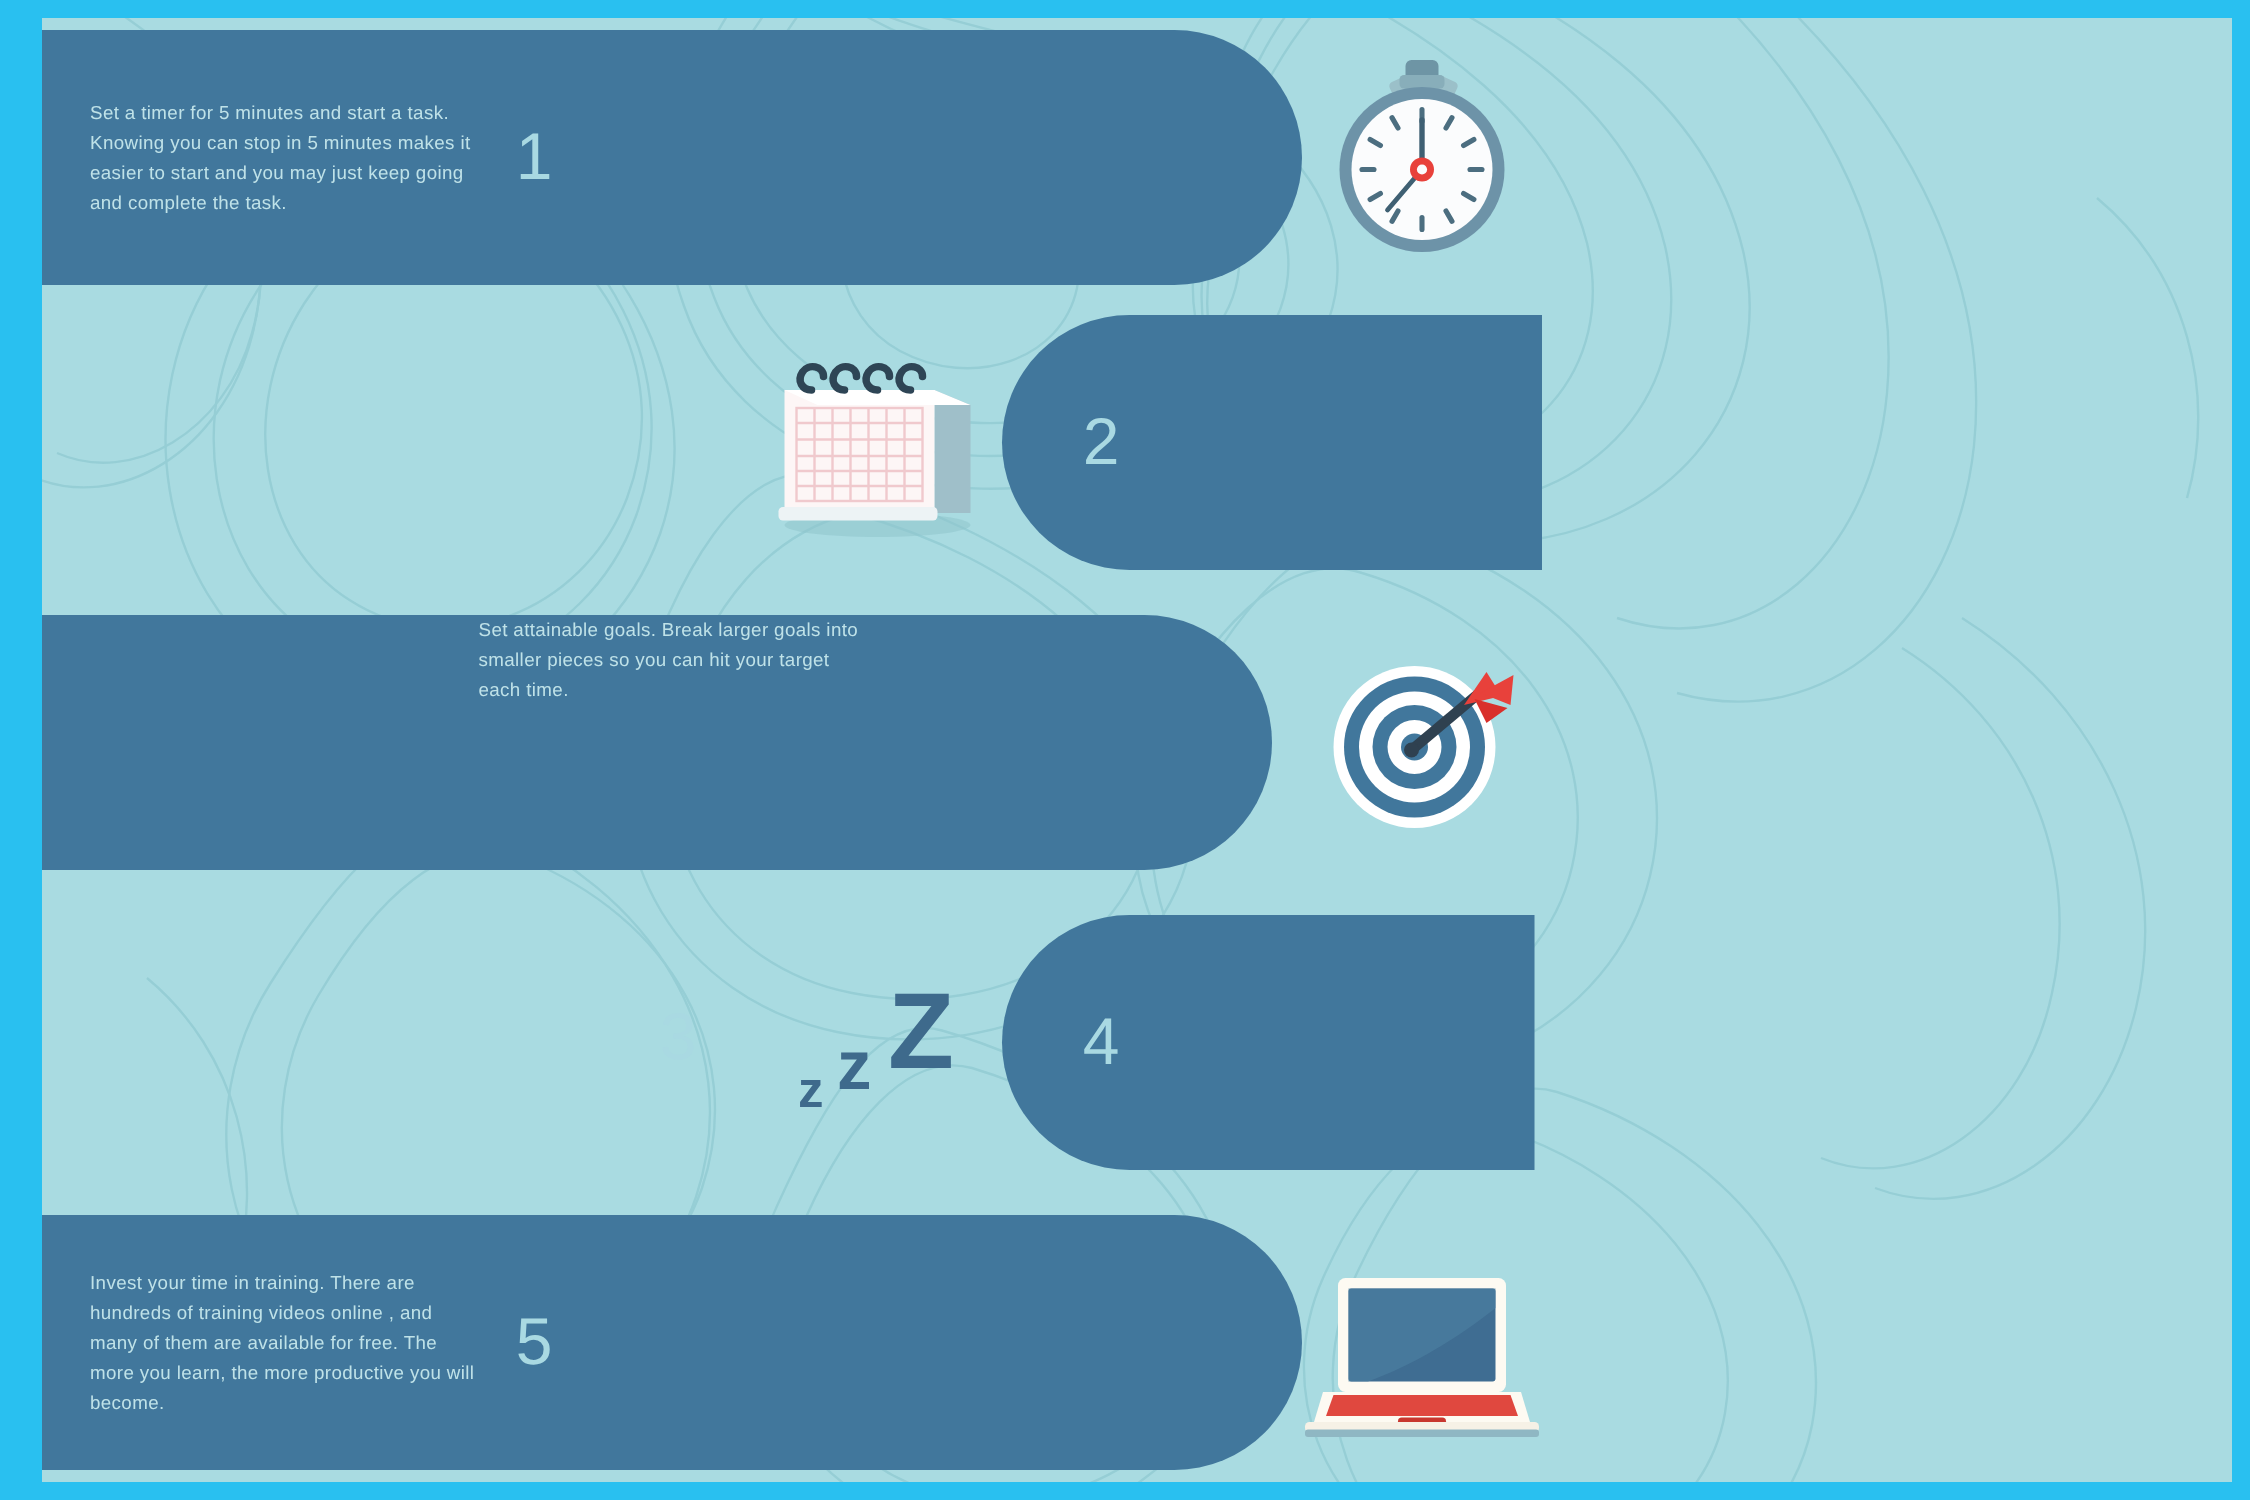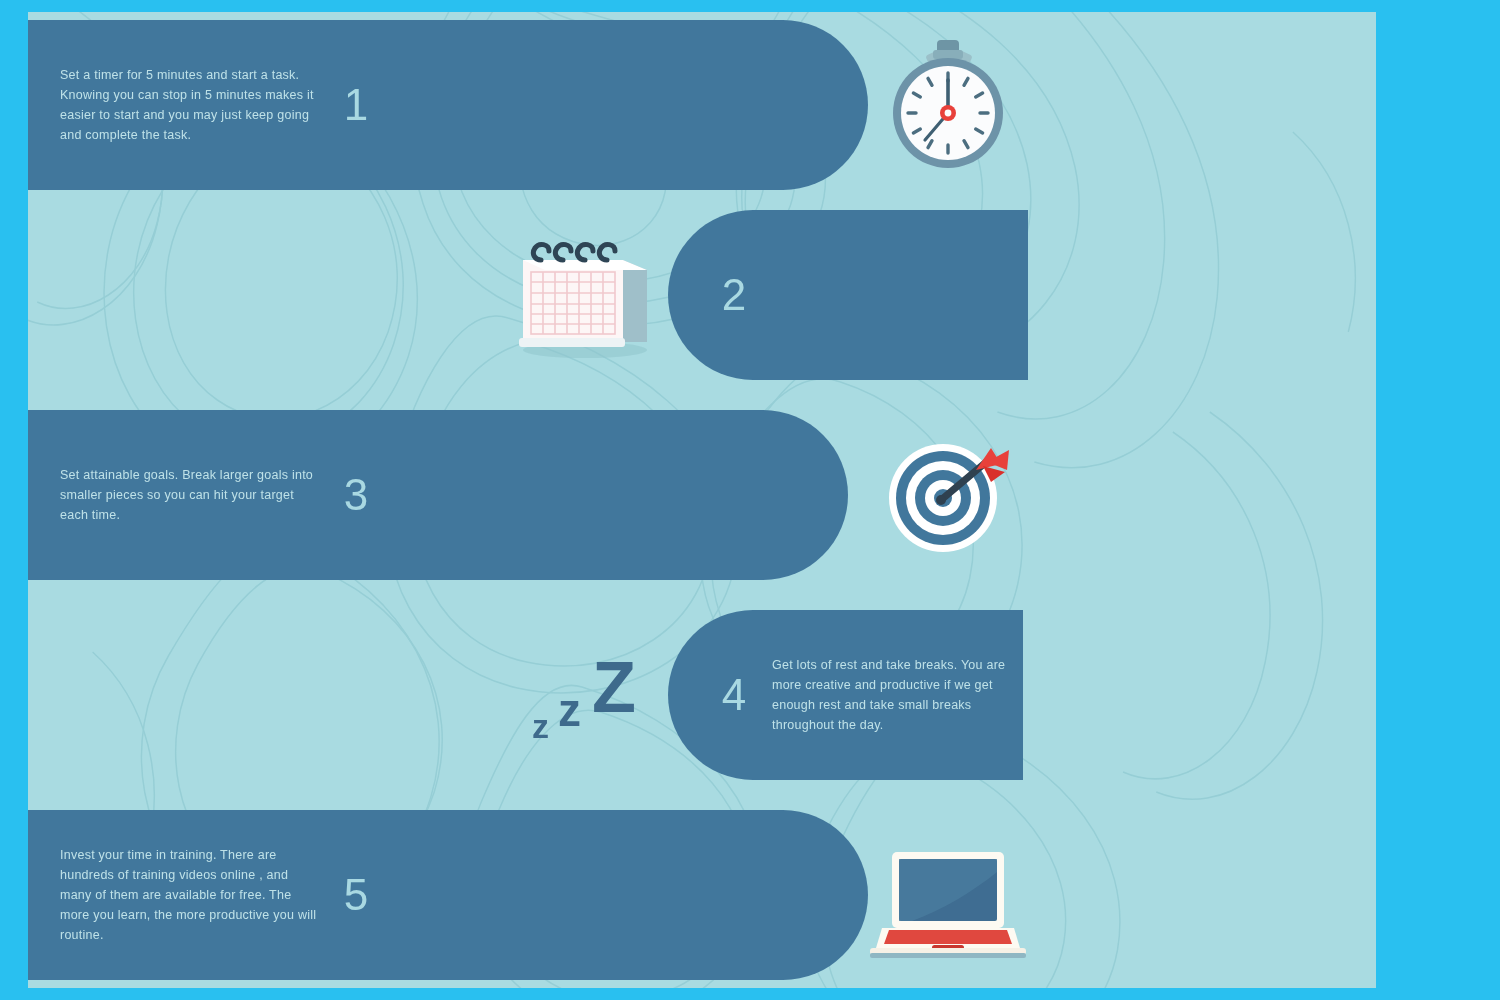--- a/index.html
+++ b/index.html
@@ -20,21 +20,21 @@
     position: relative;
     width: 1500px;
     height: 1000px;
     background: #29c0f0;              
     box-sizing: border-box;
   }
   #poster-canvas {
     position: absolute;
     left: 28px;
     top: 12px;
-    width: 1348px;
+    width: 1460px;
     height: 976px;
     background: #a9dbe1;              
     overflow: hidden;
   }
 
   
   #topo-layer {
     position: absolute;
     inset: 0;
     pointer-events: none;
@@ -220,21 +220,21 @@
             <path d="M102,40 C96,40 92,34 96,28 C100,22 110,24 110,31"></path>
           </g>
         </svg>
       </div>
       <div class="step-card cap-left" style="left:640px; width:360px;">
         <div class="step-number">2</div>
       </div>
     </div>
 
     <div class="step-row" style="left:0px; top:398px; width:1000px;">
-      <div class="step-card cap-right" style="left:0px; width:820px;">
+      <div class="step-card cap-right" style="left:0px; width:820px;flex-direction:column;">
         <div class="step-text">Set attainable goals. Break larger goals into smaller pieces so you can hit your target each time.</div>
         <div class="step-number">3</div>
       </div>
       <div class="step-icon" style="left:835px;">
         <svg width="150" height="150" viewBox="0 0 150 150">
           <circle cx="70" cy="78" r="54" fill="#ffffff"></circle>
           <circle cx="70" cy="78" r="47" fill="#41779c"></circle>
           <circle cx="70" cy="78" r="37" fill="#ffffff"></circle>
           <circle cx="70" cy="78" r="28" fill="#41779c"></circle>
           <circle cx="70" cy="78" r="18" fill="#ffffff"></circle>
@@ -256,27 +256,26 @@
         <svg width="170" height="150" viewBox="0 0 170 150">
           <g fill="#3e6a8c" font-family="'Liberation Sans', sans-serif" font-weight="bold">
             <text x="32" y="118" font-size="34">z</text>
             <text x="58" y="106" font-size="46">z</text>
             <text x="92" y="92" font-size="72">Z</text>
           </g>
         </svg>
       </div>
       <div class="step-card cap-left" style="left:640px; width:355px;">
         <div class="step-number">4</div>
-        <div class="step-text">Get lots of rest and take breaks. You are more creative and productive if we get enough rest and take small breaks throughout the day.</div>
       </div>
     </div>
 
     <div class="step-row" style="left:0px; top:798px; width:1000px;">
       <div class="step-card cap-right" style="left:0px; width:840px;">
-        <div class="step-text">Invest your time in training. There are hundreds of training videos online , and many of them are available for free. The more you learn, the more productive you will routine.</div>
+        <div class="step-text">Invest your time in training. There are hundreds of training videos online , and many of them are available for free. The more you learn, the more productive you will become.</div>
         <div class="step-number">5</div>
       </div>
       <div class="step-icon" style="left:835px;">
         <svg width="160" height="150" viewBox="0 0 160 150">
 
           <rect x="24" y="32" width="112" height="76" rx="5" fill="#fdfaf2"></rect>
           <rect x="31" y="39" width="98" height="62" rx="2" fill="#3f6d92"></rect>
           <path d="M31,39 L129,39 L129,52 C104,72 74,90 44,101 L31,101 Z" fill="#4b7e9f" opacity="0.75"></path>
 
           <path d="M14,108 L146,108 L152,128 L8,128 Z" fill="#fdfaf2"></path>

